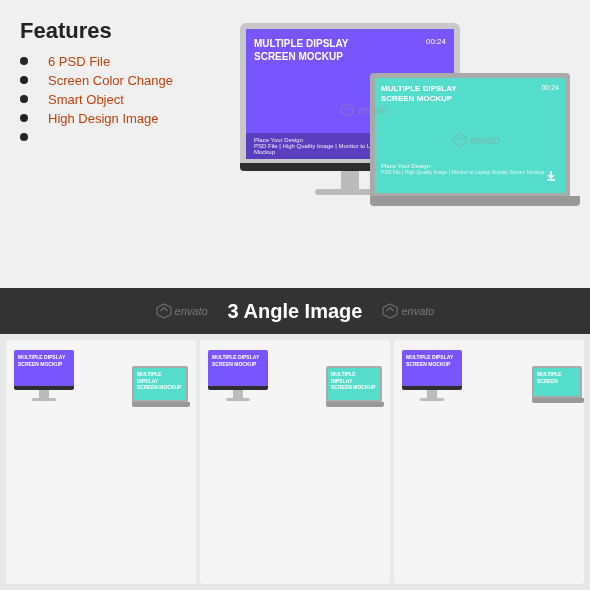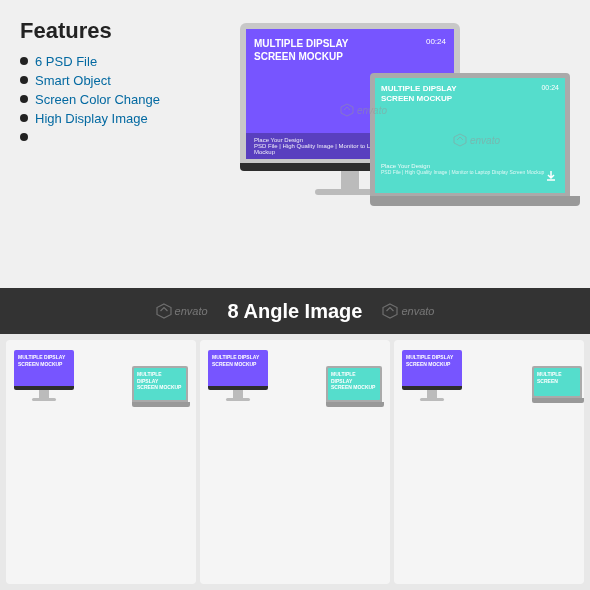--- a/index.html
+++ b/index.html
@@ -37,24 +37,24 @@
     .features-title {
       font-size: 22px;
       font-weight: bold;
       color: #222;
       margin-bottom: 10px;
     }
 
     .feature-item {
       display: flex;
       align-items: flex-start;
-      gap: 7px;
+      gap: 20px;
       margin-bottom: 4px;
       font-size: 13px;
-      color: #0369a1;
+      color: #c2410c;
     }
 
     .bullet-black {
       width: 8px;
       height: 8px;
       border-radius: 50%;
       background: #222;
       margin-top: 3px;
       flex-shrink: 0;
     }
@@ -317,29 +317,29 @@
 
     <div class="features-panel">
       <div class="features-title">Features</div>
 
       <div class="feature-item">
         <span class="bullet-black"></span>
         <span>6 PSD File</span>
       </div>
       <div class="feature-item">
         <span class="bullet-black"></span>
-        <span>Smart Object</span>
+        <span>Screen Color Change</span>
       </div>
       <div class="feature-item">
         <span class="bullet-black"></span>
-        <span>Screen Color Change</span>
+        <span>Smart Object</span>
       </div>
       <div class="feature-item">
         <span class="bullet-black"></span>
-        <span>High Display Image</span>
+        <span>High Design Image</span>
       </div>
       <div class="feature-item">
         <span class="bullet-black"></span>
       </div>
 
     </div>
 
     <div class="mockup-area" style="position:relative; width:360px; height:260px; flex-shrink:0;">
 
       <div class="monitor-mockup" style="position:absolute; left:10px; top:5px; width:220px;">
@@ -405,21 +405,21 @@
   </div>
 
   <div class="dark-banner">
     <div class="banner-envato">
       <svg width="16" height="16" viewBox="0 0 16 16">
         <path d="M8 1 L15 4.5 L15 11.5 L8 15 L1 11.5 L1 4.5 Z" fill="none" stroke="rgba(200,200,200,0.4)" stroke-width="1.2"></path>
         <path d="M4.5 8 L8 4.5 L11.5 8" fill="none" stroke="rgba(200,200,200,0.4)" stroke-width="1.2"></path>
       </svg>
       <span style="color:rgba(200,200,200,0.45);font-size:11px;font-style:italic;">envato</span>
     </div>
-    <div class="banner-text">8 Angle Image</div>
+    <div class="banner-text">3 Angle Image</div>
     <div class="banner-envato">
       <svg width="16" height="16" viewBox="0 0 16 16">
         <path d="M8 1 L15 4.5 L15 11.5 L8 15 L1 11.5 L1 4.5 Z" fill="none" stroke="rgba(200,200,200,0.4)" stroke-width="1.2"></path>
         <path d="M4.5 8 L8 4.5 L11.5 8" fill="none" stroke="rgba(200,200,200,0.4)" stroke-width="1.2"></path>
       </svg>
       <span style="color:rgba(200,200,200,0.45);font-size:11px;font-style:italic;">envato</span>
     </div>
   </div>
 
   <div class="thumbnails-row">

